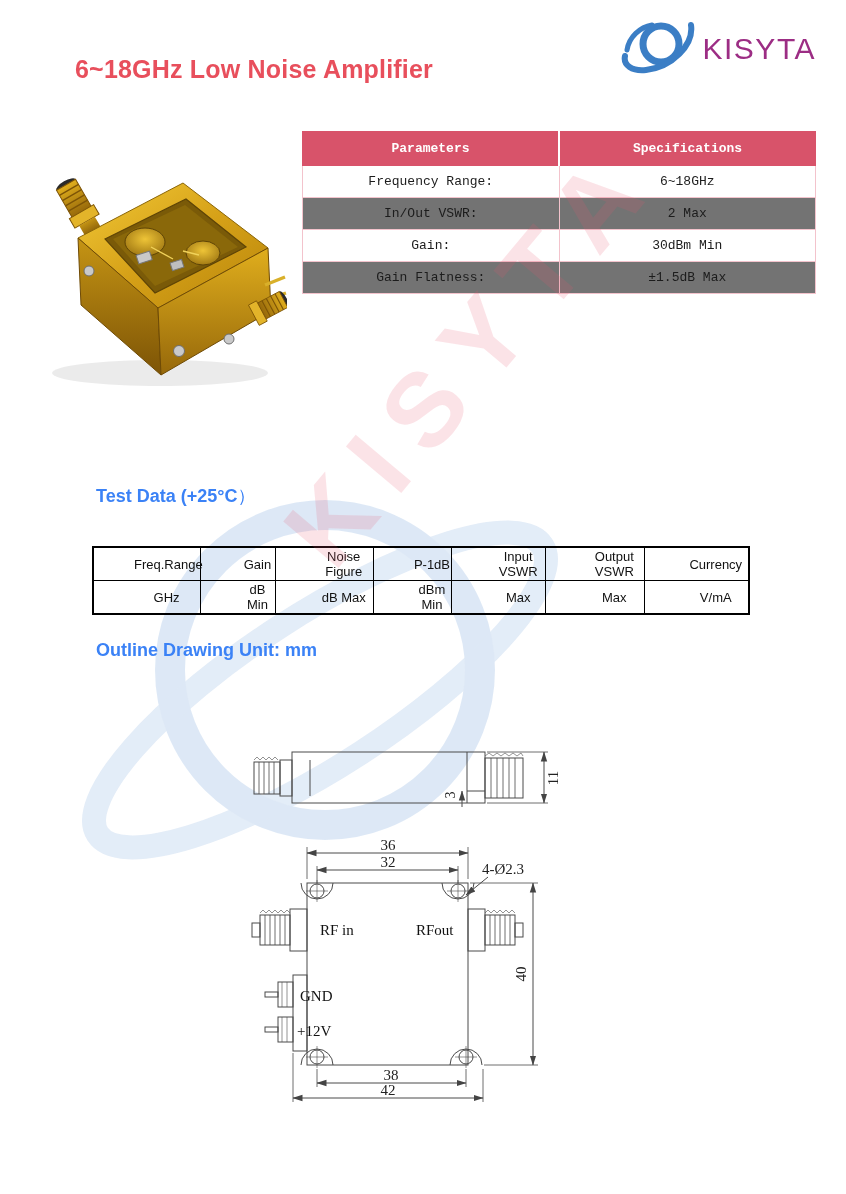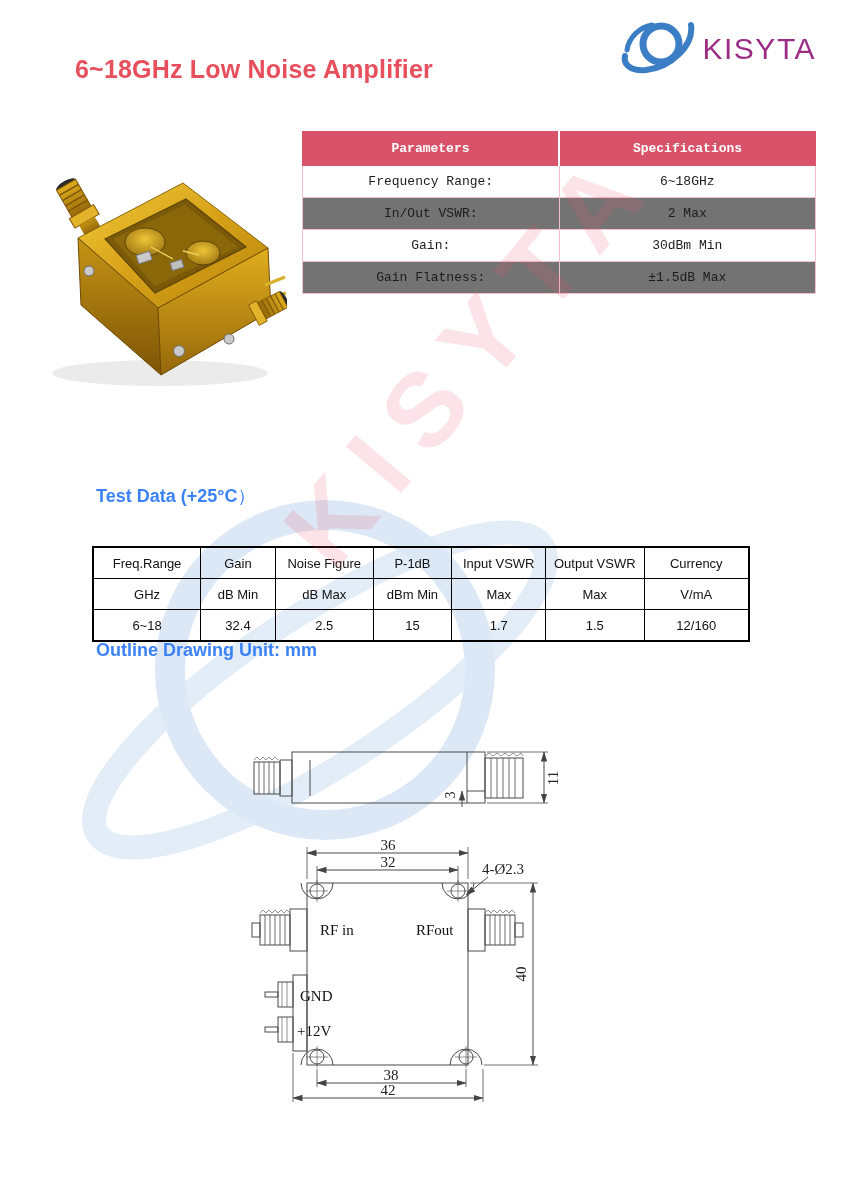--- a/index.html
+++ b/index.html
@@ -25,21 +25,21 @@
   .spec-table tr.alt td { background:#737373; }
 
   
   .section-heading { position:absolute; font-size:18px; font-weight:bold; color:#3b82f6; }
   .h-test { left:96px; top:484px; }
   .h-outline { left:96px; top:640px; }
   .cjk-paren { font-weight:normal; }
 
   
   .test-table { position:absolute; left:92px; top:546px; width:658px; font-size:13px; color:#111; border:2px solid #000; }
-  .test-table td { border:1px solid #000; height:28px; text-align:center; vertical-align:middle; background:transparent; }
+  .test-table td { border:1px solid #000; height:28px; text-align:center; vertical-align:middle; background:transparent;padding-left:40px; }
 
   
   .drawing { position:absolute; left:238px; top:733px; }
   .dim-text { font-family:"Liberation Serif", serif; font-size:14px; fill:#222; }
   .dim-text-lg { font-family:"Liberation Serif", serif; font-size:15px; fill:#222; }
   .cad-label { font-family:"Liberation Serif", serif; font-size:15px; fill:#111; }
 
   
   .wm-blue { position:absolute; left:100px; top:455px; overflow:visible; pointer-events:none; }
   .wm-text {
@@ -183,29 +183,20 @@
     </tr>
     <tr>
       <td>GHz</td>
       <td>dB Min</td>
       <td>dB Max</td>
       <td>dBm Min</td>
       <td>Max</td>
       <td>Max</td>
       <td>V/mA</td>
     </tr>
-    <tr>
-      <td>6~18</td>
-      <td>32.4</td>
-      <td>2.5</td>
-      <td>15</td>
-      <td>1.7</td>
-      <td>1.5</td>
-      <td>12/160</td>
-    </tr>
   </tbody>
     </table>
 
   <div class="section-heading h-outline">Outline Drawing Unit: mm</div>
 
   <svg class="drawing" width="335" height="385" viewBox="0 0 335 385">
     <defs>
       <marker id="arr" viewBox="0 0 10 10" refX="9.5" refY="5" markerWidth="10" markerHeight="10" orient="auto-start-reverse">
         <path d="M0,1.8 L10,5 L0,8.2 z" fill="#444"></path>
       </marker>

